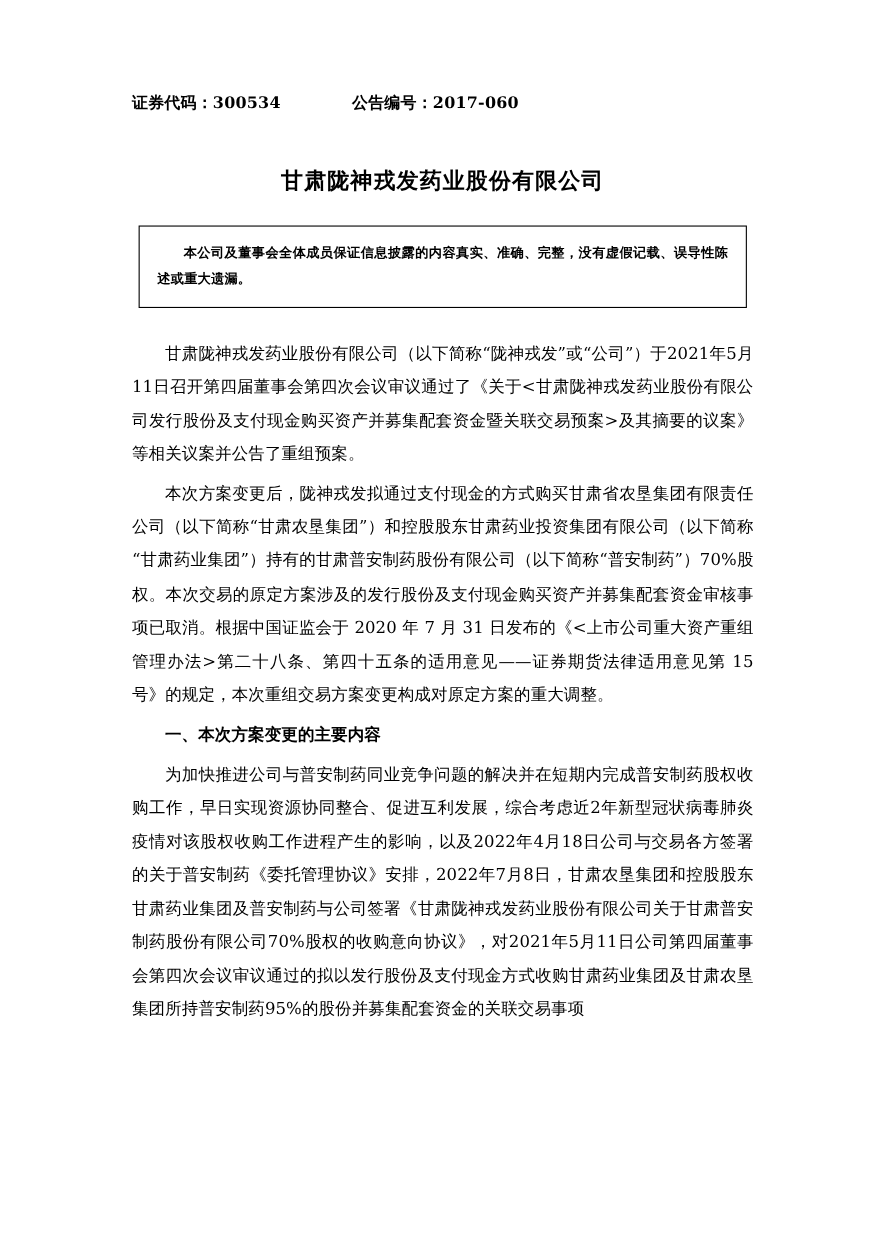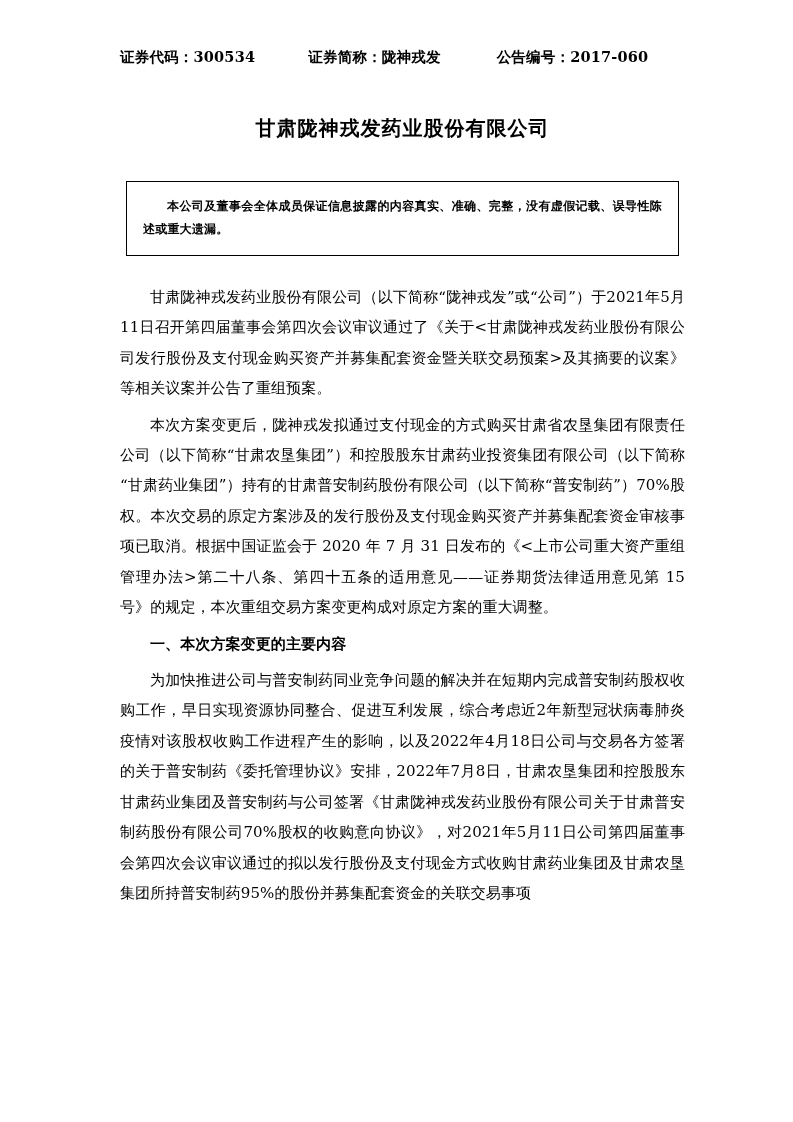--- a/index.html
+++ b/index.html
@@ -15,41 +15,41 @@
     color: #000000;
     position: relative;
     overflow: hidden;
   }
   .page {
     position: absolute;
     left: 0; top: 0;
     width: 793px;
     height: 1122px;
     box-sizing: border-box;
-    padding: 48px 108px 40px 120px;
+    padding: 84px 108px 40px 120px;
   }
   
   .doc-header {
     display: flex;
     justify-content: flex-start;
     align-items: baseline;
     font-size: 14.5px;
     font-weight: bold;
     letter-spacing: 0.2px;
     margin: 0 0 46px 0;
     white-space: nowrap;
   }
   .doc-header .seg { display: inline-block; }
   .doc-header .seg-code { width: 200px; }
   .doc-header .seg-abbr { width: 200px; }
   .doc-header .seg-no  { width: 200px; }
 
   .title-block {
     text-align: center;
-    margin: 0 0 38px 0;
+    margin: 0 0 26px 0;
   }
   .title-main {
     font-size: 20px;
     font-weight: bold;
     letter-spacing: 1px;
     line-height: 1.5;
     margin-bottom: 12px;
   }
   .title-sub {
     font-size: 20px;
@@ -90,21 +90,20 @@
     margin-top: 6px;
   }
 </style>
 </head>
 <body>
 
 <div class="page">
 
   <div class="doc-header">
     <span class="seg seg-code">证券代码：300534</span>
-    <span class="seg seg-abbr">证券简称：陇神戎发</span>
     <span class="seg seg-no">公告编号：2017-060</span>
   </div>
 
   <div class="title-block">
     <div class="title-main">甘肃陇神戎发药业股份有限公司</div>
   </div>
 
   <div class="notice-box">
     <p>本公司及董事会全体成员保证信息披露的内容真实、准确、完整，没有虚假记载、误导性陈述或重大遗漏。</p>
   </div>

